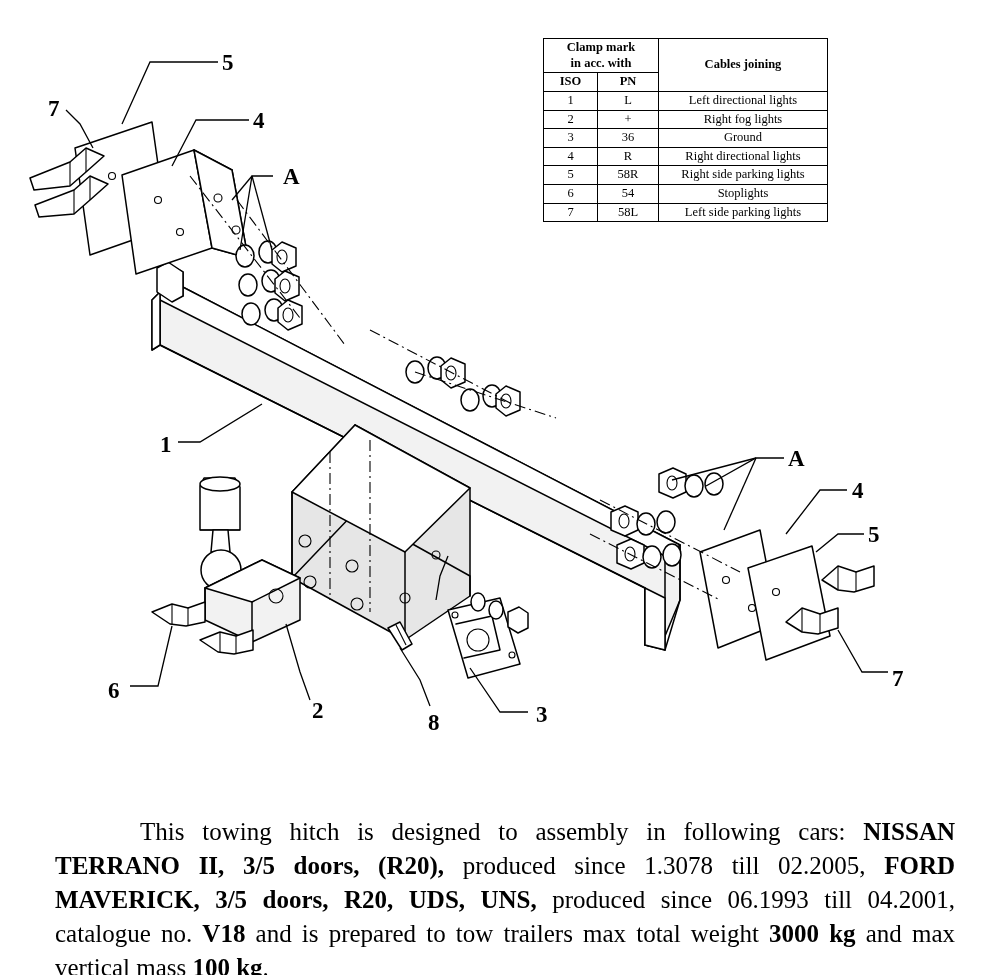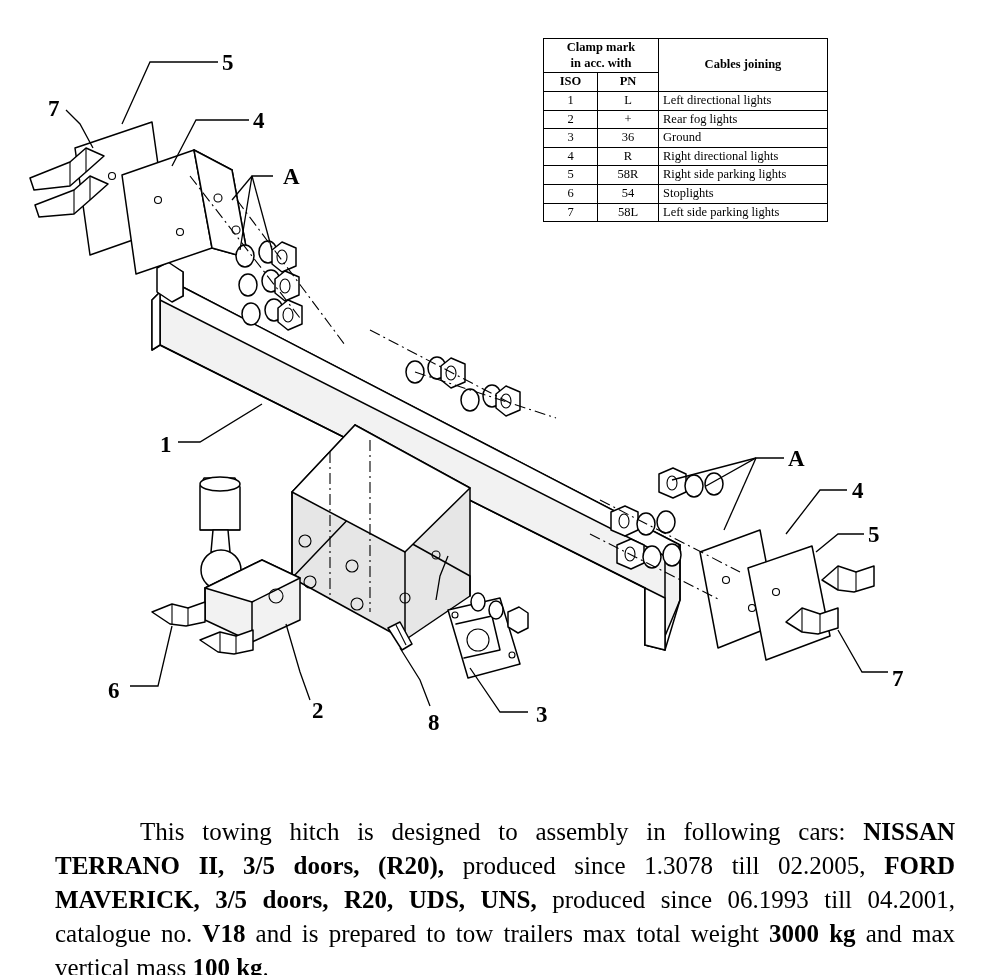--- a/index.html
+++ b/index.html
@@ -49,21 +49,21 @@
     border: 1px solid #000;
     padding: 1px 4px;
     line-height: 1.25;
   }
   #wiring-table th {
     font-weight: bold;
     text-align: center;
   }
   .col-iso { width: 45px; text-align: center; margin-top: 29px; }
   .col-pn  { width: 52px; text-align: center; }
-  .col-desc{ text-align: left; padding-left: 6px; }
+  .col-desc{ text-align: center; padding-left: 6px; }
   .hdr-mark { font-weight: bold; text-align: center; line-height: 1.25; }
   .hdr-join { font-weight: bold; text-align: center; }
 
   
   #caption {
     position: absolute;
     left: 55px;
     top: 790px;
     width: 900px;
     font-family: "Liberation Serif", serif;
@@ -353,21 +353,21 @@
         <th class="col-pn">PN</th>
       </tr>
       <tr>
         <td class="col-iso">1</td>
         <td class="col-pn">L</td>
         <td class="col-desc">Left directional lights</td>
       </tr>
       <tr>
         <td class="col-iso">2</td>
         <td class="col-pn">+</td>
-        <td class="col-desc">Rear fog lights</td>
+        <td class="col-desc">Right fog lights</td>
       </tr>
       <tr>
         <td class="col-iso">3</td>
         <td class="col-pn">36</td>
         <td class="col-desc">Ground</td>
       </tr>
       <tr>
         <td class="col-iso">4</td>
         <td class="col-pn">R</td>
         <td class="col-desc">Right directional lights</td>

